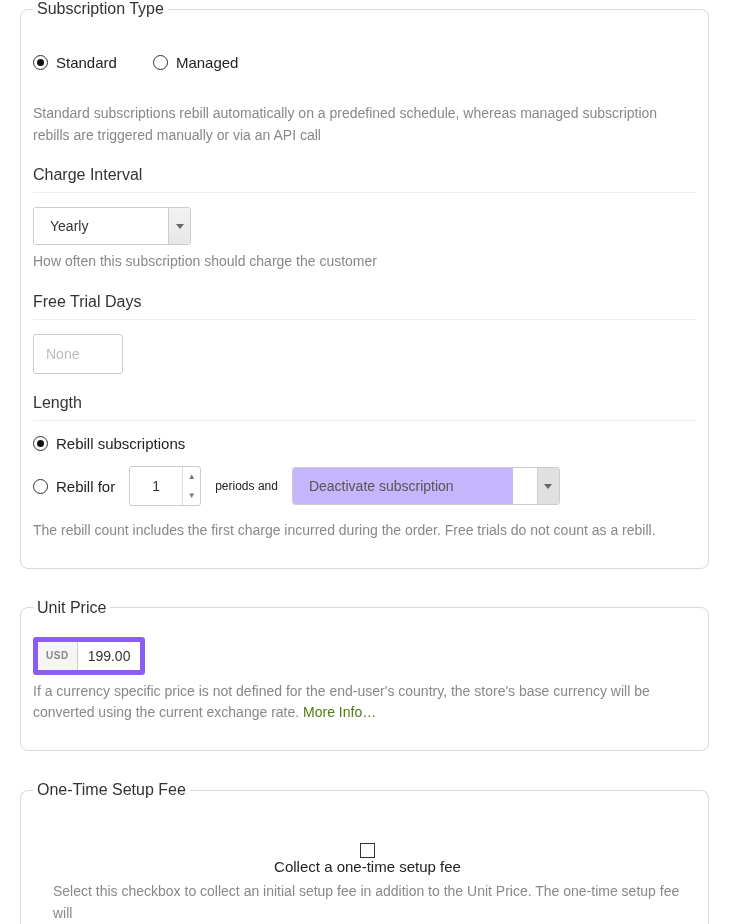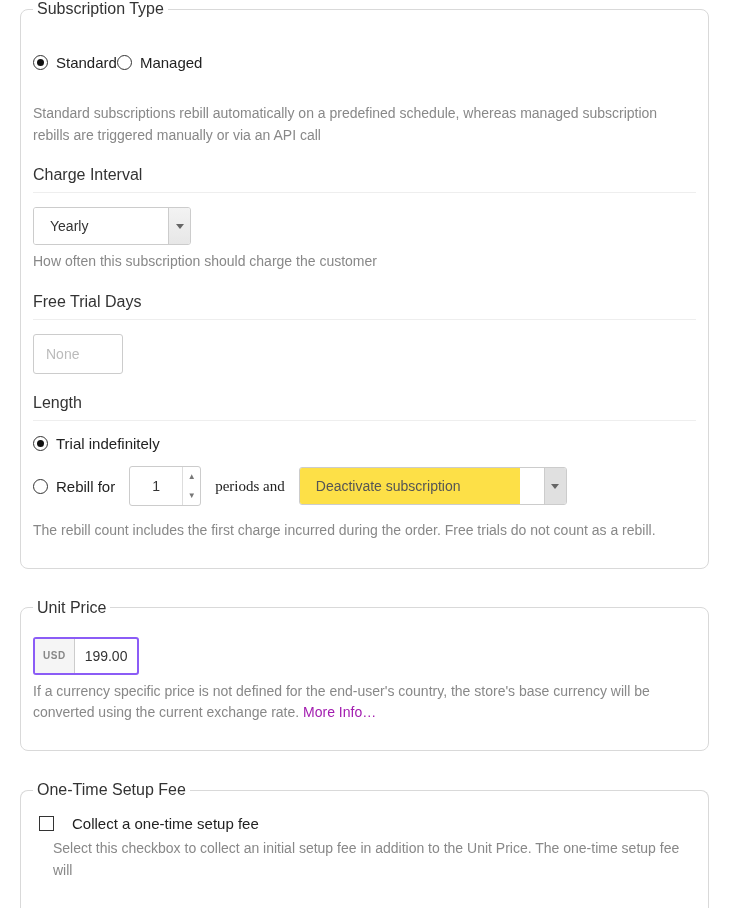--- a/index.html
+++ b/index.html
@@ -19,20 +19,21 @@
     padding: 12px 12px 16px 12px;
   }
   legend {
     font-size: 16px;
     color: #333;
     padding: 0 4px;
   }
   .radio-row {
     display: flex;
     align-items: center;
+    gap: 36px;
     margin: 24px 0 32px 0;
     flex-wrap: wrap;
     text-align: center;
   }
   .radio-item {
     display: flex;
     align-items: center;
     gap: 8px;
     font-size: 15px;
     color: #222;
@@ -90,21 +91,21 @@
     background: #fff;
   }
   .select-btn {
     width: 22px;
     background: linear-gradient(#f3f3f3,#e7e7e7);
     border-left: 1px solid #ccc;
     display: flex;
     align-items: center;
     justify-content: center;
   }
-  .select-gray .select-body { background: #fde047; color: #555; min-width: 220px; }
+  .select-gray .select-body { background: #c4b5fd; color: #555; min-width: 220px; }
   .select-gray .select-btn { background: #e0e0e0; }
   .chev {
     width: 0; height: 0;
     border-left: 4px solid transparent;
     border-right: 4px solid transparent;
     border-top: 5px solid #666;
   }
   .text-input {
     height: 40px;
     border: 1px solid #ccc;
@@ -147,28 +148,27 @@
     color: #777;
   }
   .length-row {
     display: flex;
     align-items: center;
     gap: 14px;
     margin: 14px 0;
     flex-wrap: wrap;
   }
   .inline-text {
-    font-size: 15px;
+    font-size: 12px;
     color: #222;
-    font-family: Liberation Serif, serif;
   }
   .price-wrap {
     display: inline-flex;
     height: 38px;
-    border: 2px solid #8b5cf6;
+    border: 5px solid #8b5cf6;
     border-radius: 3px;
     overflow: hidden;
     margin-top: 8px;
   }
   .price-cur {
     background: #f5f5f5;
     border-right: 1px solid #ccc;
     padding: 0 8px;
     display: flex;
     align-items: center;
@@ -178,28 +178,29 @@
     letter-spacing: 0.5px;
   }
   .price-val {
     padding: 0 10px;
     display: flex;
     align-items: center;
     font-size: 14px;
     color: #333;
     min-width: 50px;
   }
-  a.link { color: #a21caf; text-decoration: none; }
+  a.link { color: #4d7c0f; text-decoration: none; }
   .check-row {
     display: flex;
     align-items: center;
-    gap: 18px;
-    margin: 4px 0 6px 6px;
+    gap: 0;
+    margin: 32px 0 6px 6px;
     font-size: 15px;
     color: #222;
+    flex-direction: column;
   }
   .checkbox {
     width: 15px;
     height: 15px;
     border: 1.5px solid #333;
     display: inline-block;
   }
   .indent { margin-left: 20px; }
 </style>
 </head>
@@ -237,21 +238,21 @@
   <hr class="sep">
   <div class="text-input placeholder">None</div>
 
   
   <div class="section-label">Length</div>
   <hr class="sep">
 
   <div class="length-row">
     <div class="radio-item">
       <span class="radio checked"></span>
-      <span>Trial indefinitely</span>
+      <span>Rebill subscriptions</span>
     </div>
   </div>
 
   <div class="length-row">
     <div class="radio-item">
       <span class="radio"></span>
       <span>Rebill for</span>
     </div>
 
     <div class="number-stepper">

